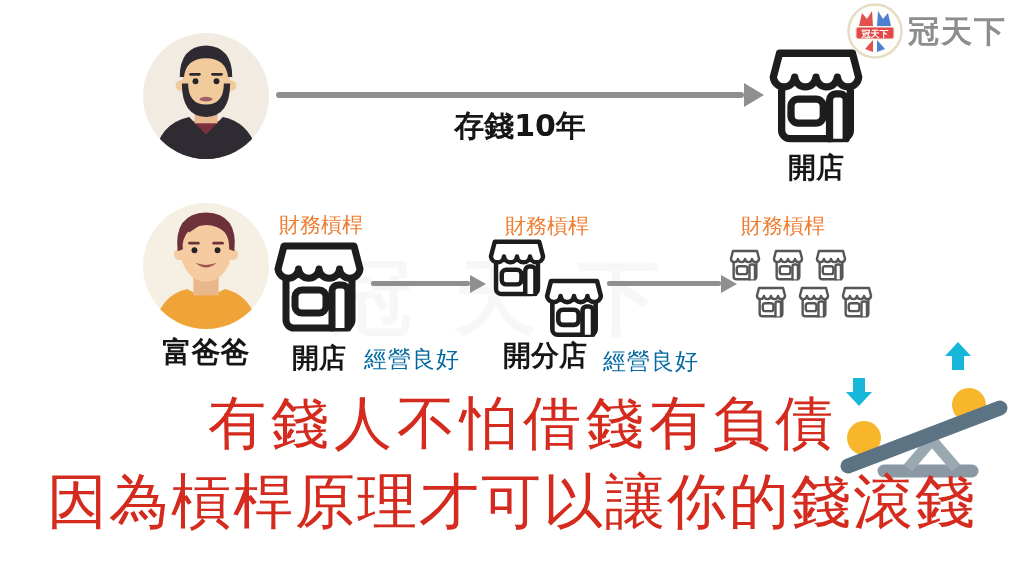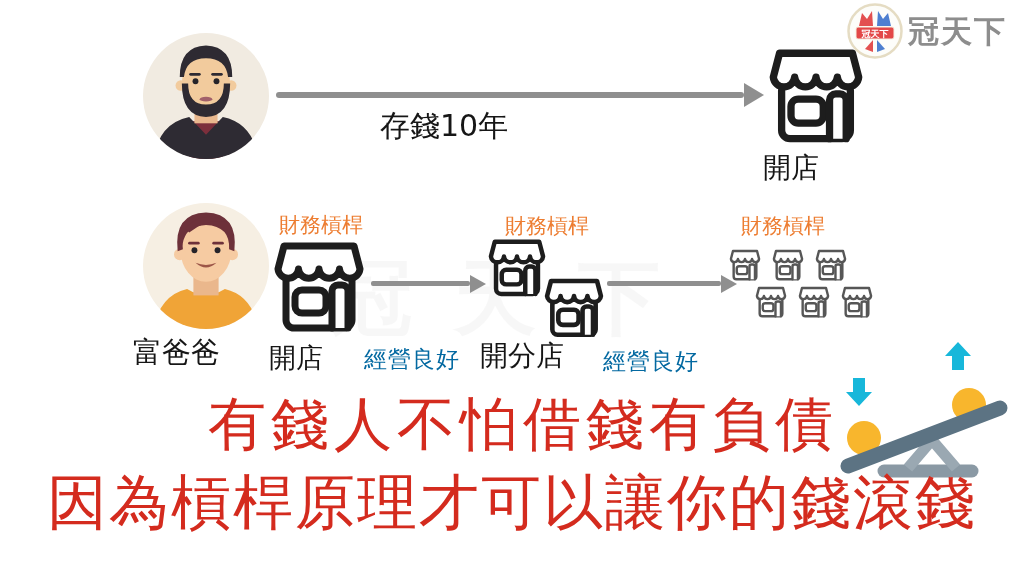--- a/index.html
+++ b/index.html
@@ -1,32 +1,32 @@
 <!DOCTYPE html>
 <html><head>
 <meta charset="utf-8">
 <style>
   html,body{margin:0;padding:0;background:#e9e9e9;}
   .slide{position:relative;width:1024px;height:576px;background:#ffffff;overflow:hidden;
          font-family:"DejaVu Sans","Liberation Sans",sans-serif;}
   .abs{position:absolute;}
-  .lbl{position:absolute;font-weight:400;color:#161616;text-align:left;white-space:nowrap;}
+  .lbl{position:absolute;font-weight:700;color:#161616;text-align:center;white-space:nowrap;}
   .lev{position:absolute;font-weight:400;color:#ed7d31;text-align:center;white-space:nowrap;font-size:21px;}
   .grow{position:absolute;color:#0369a1;white-space:nowrap;font-size:23px;letter-spacing:1px;margin-top:44px;}
   .arrow{position:absolute;background:#8f8f8f;}
   .arrow::after{content:"";position:absolute;left:100%;top:50%;transform:translateY(-50%);
                 border-style:solid;border-color:transparent transparent transparent #8f8f8f;}
   .arrow.big{height:6px;border-radius:3px;}
   .arrow.big::after{border-width:12px 0 12px 20px;}
   .arrow.small{height:5px;border-radius:2px;}
   .arrow.small::after{border-width:9px 0 9px 16px;}
   .store{position:absolute;color:#1d1d1d;}
   .store.mini{color:#565656;}
   .caption{position:absolute;color:#d42b1e;text-align:center;white-space:nowrap;
-           font-family:Liberation Sans, sans-serif;line-height:1.15;}
+           font-family:Liberation Serif, serif;line-height:1.15;}
   .brand{position:absolute;left:908px;top:11px;font-size:31px;font-weight:700;color:#8d8d8d;letter-spacing:2px;white-space:nowrap;}
   .watermark{position:absolute;left:330px;top:244px;font-size:82px;font-weight:700;color:#777;
              opacity:0.05;letter-spacing:42px;white-space:nowrap;}
 </style>
 </head>
 <body>
 
 <div class="slide">
 
   <svg width="0" height="0" style="position:absolute" aria-hidden="true">

